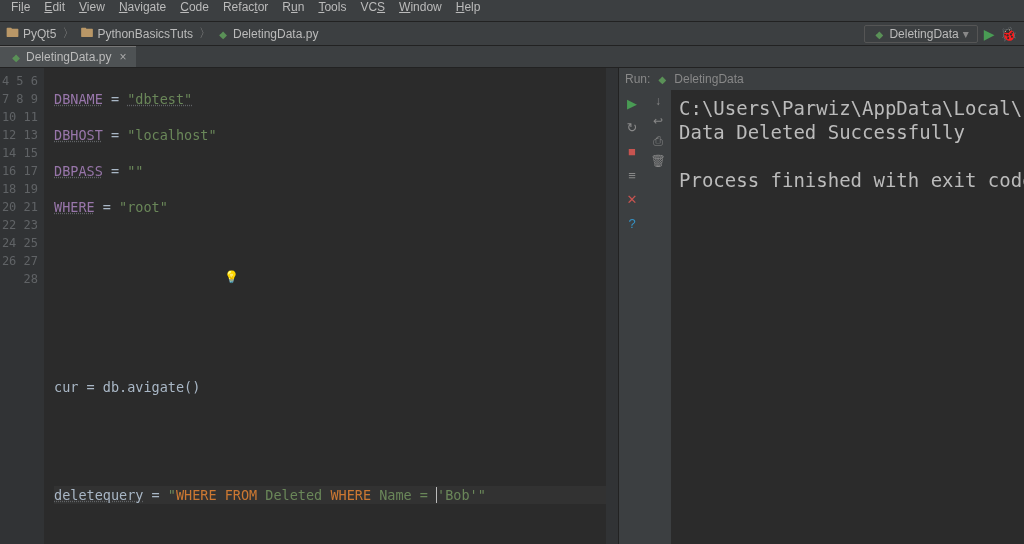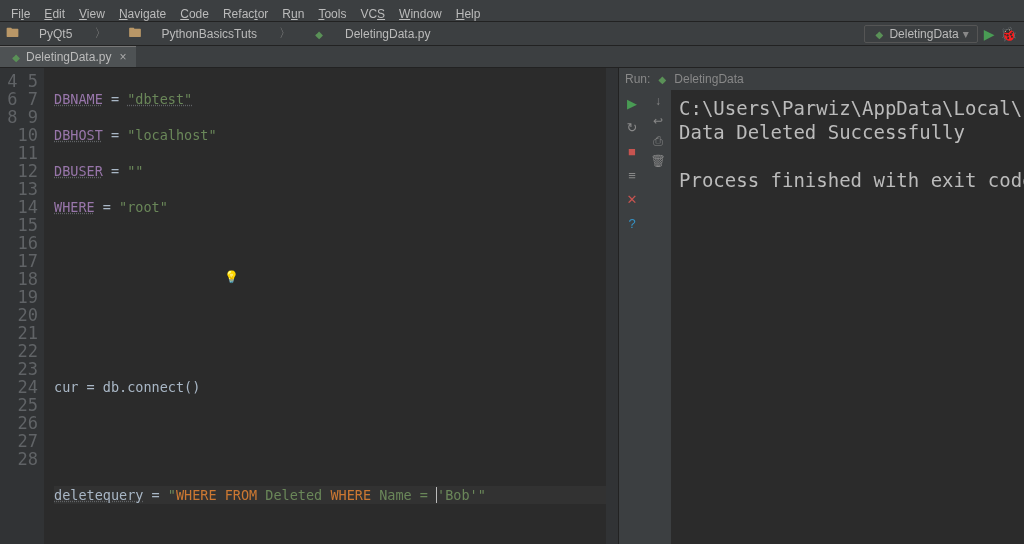--- a/index.html
+++ b/index.html
@@ -1,32 +1,32 @@
 <!DOCTYPE html>
 <html><head>
 <meta charset="utf-8">
 <style>
   * { margin:0; padding:0; box-sizing:border-box; }
   html,body { width:1024px; height:544px; background:#2b2b2b; font-family:"Segoe UI",Arial,sans-serif; font-size:12px; color:#bbb; overflow:hidden; }
-  .menubar { height:22px; background:#3c3f41; display:flex; align-items:flex-end; padding:0 4px; border-bottom:1px solid #222; }
+  .menubar { height:22px; background:#3c3f41; display:flex; align-items:flex-start; padding:0 4px; border-bottom:1px solid #222; }
   .menubar span { padding:0 7px; cursor:default; color:#bbb; }
   .menubar span u { text-decoration:underline; }
-  .crumbbar { height:24px; background:#3c3f41; display:flex; align-items:center; padding:0 6px; border-bottom:1px solid #222; gap:20px; }
+  .crumbbar { height:24px; background:#3c3f41; display:flex; align-items:center; padding:0 6px; border-bottom:1px solid #222; gap:4px; }
   .crumb-sep { color:#888; padding:0 2px; }
   .crumb-right { margin-left:auto; display:flex; align-items:center; gap:6px; }
   .run-config { background:#3c3f41; border:1px solid #555; padding:1px 8px; border-radius:2px; display:flex; align-items:center; gap:4px; }
   .run-play { color:#499c54; font-size:14px; }
   .run-bug  { color:#499c54; font-size:14px; }
   .tabbar { height:22px; background:#3c3f41; display:flex; align-items:flex-end; border-bottom:1px solid #222; }
   .tab { background:#515658; padding:3px 10px; display:flex; align-items:center; gap:4px; border-top:1px solid #777;}
   .tab.active { background:#4e5254; }
   .tab .tabx { color:#aaa; margin-left:4px; }
   .body-row { display:flex; height:calc(544px - 22px - 24px - 22px); }
   .editor { flex:0 0 618px; display:flex; position:relative; background:#2b2b2b; }
-  .gutter { width:44px; background:#313335; color:#606366; text-align:right; padding:4px 6px 0 0; font-family:Consolas,monospace; font-size:17px; line-height:18px; }
+  .gutter { width:44px; background:#313335; color:#606366; text-align:right; padding:4px 6px 0 0; font-family:Consolas,monospace; font-size:12px; line-height:18px; }
   .code   { flex:1; padding:4px 0 0 10px; font-family:Consolas,monospace; font-size:13.5px; line-height:18px; white-space:pre; color:#a9b7c6; position:relative;}
   .code .line { height:18px; }
   .tok-var { color:#9876aa; }
   .tok-str { color:#6a8759; }
   .tok-op  { color:#a9b7c6; }
   .underline-wavy { text-decoration: underline dotted #606366; text-align: right; }
   .line.cursor-line { background:#323232; }
   .sql-lit { color:#6a8759; }
   .sql-kw  { color:#cc7832; }
   .caret { border-left:1px solid #bbb; }
@@ -112,27 +112,27 @@
 23
 24
 25
 26
 27
 28
 </div>
     <div class="code">
 <div class="line"><span class="tok-var underline-wavy">DBNAME</span><span class="tok-op"> = </span><span class="tok-str underline-wavy">"dbtest"</span></div>
 <div class="line"><span class="tok-var underline-wavy">DBHOST</span><span class="tok-op"> = </span><span class="tok-str">"localhost"</span></div>
-<div class="line"><span class="tok-var underline-wavy">DBUSER</span><span class="tok-op"> = </span><span class="tok-str">""</span></div>
+<div class="line"><span class="tok-var underline-wavy">DBPASS</span><span class="tok-op"> = </span><span class="tok-str">""</span></div>
 <div class="line"><span class="tok-var underline-wavy">WHERE</span><span class="tok-op"> = </span><span class="tok-str">"root"</span></div>
 <div class="line"></div>
 <div class="line"></div>
 <div class="line"></div>
 <div class="line"></div>
-<div class="line"><span>cur = db.connect()</span></div>
+<div class="line"><span>cur = db.avigate()</span></div>
 <div class="line"></div>
 <div class="line"><span class="bulb">💡</span></div>
 <div class="line cursor-line"><span class="tok-op underline-wavy">deletequery</span><span class="tok-op"> = </span><span class="sql-lit"><span class="tok-str">"</span><span class="sql-kw">WHERE FROM </span><span>Deleted </span><span class="sql-kw">WHERE </span><span>Name = </span><span class="caret"></span><span class="tok-str">'Bob'"</span></span></div>
 
 
 
 
 
 
 

